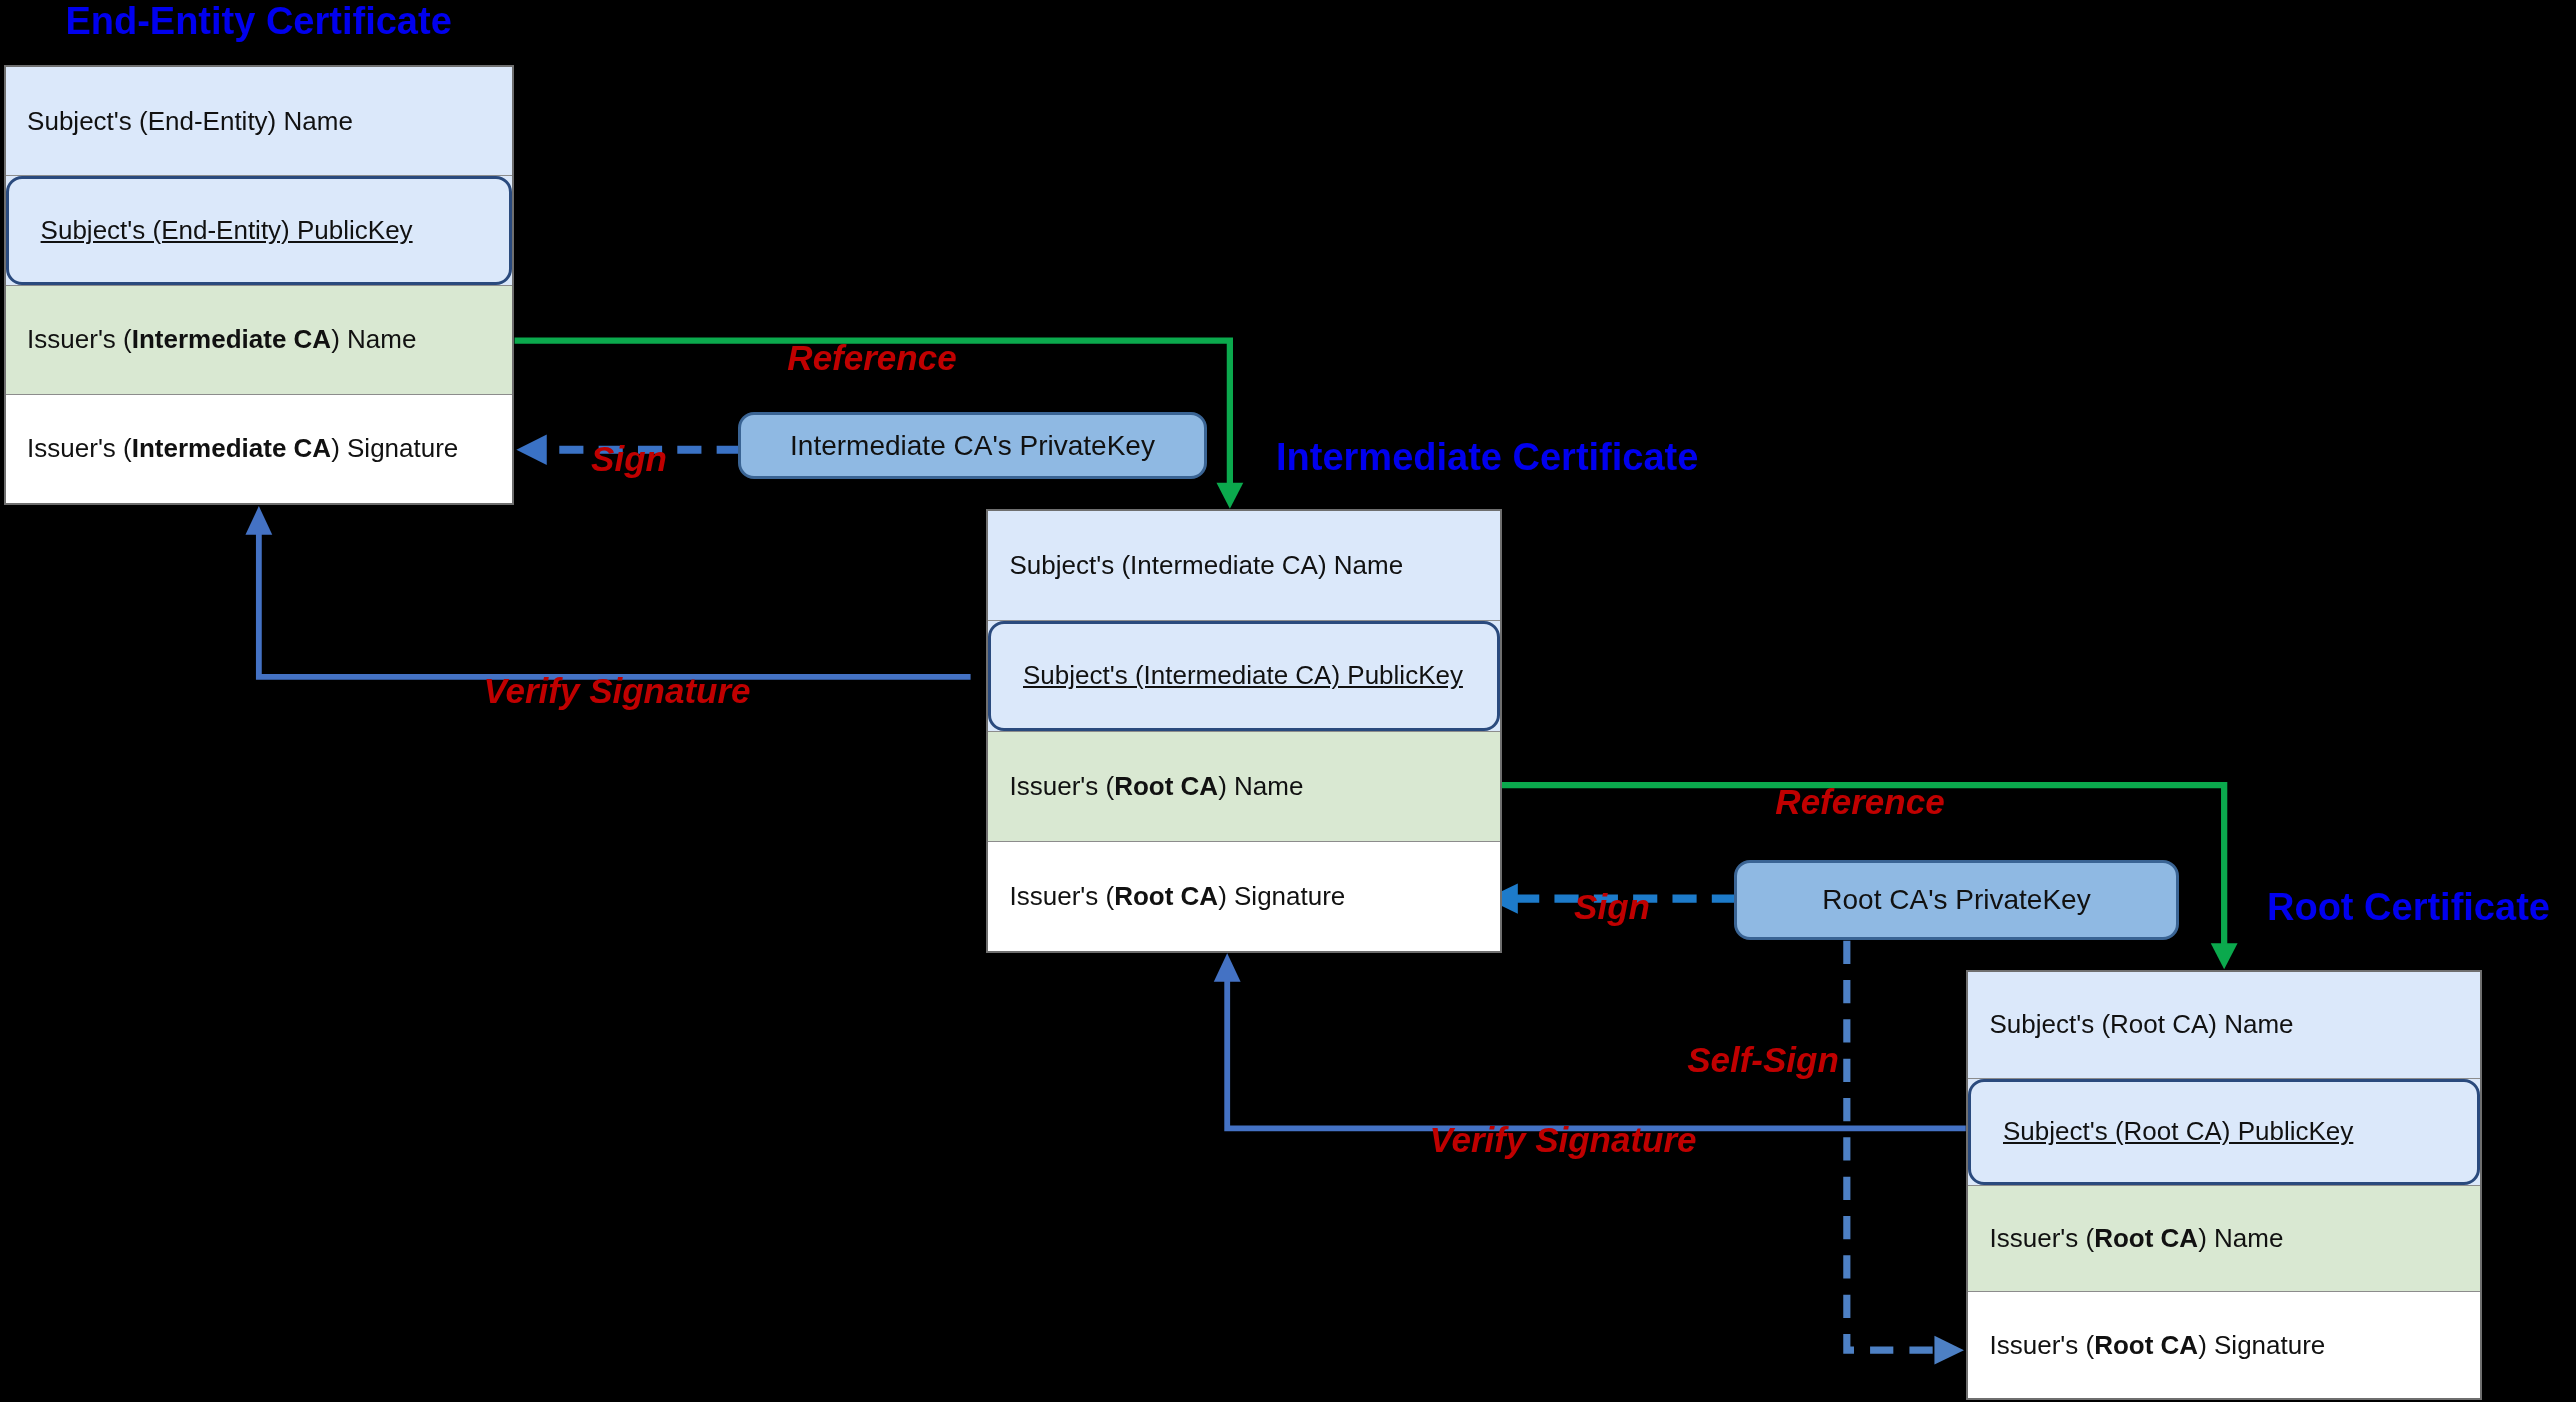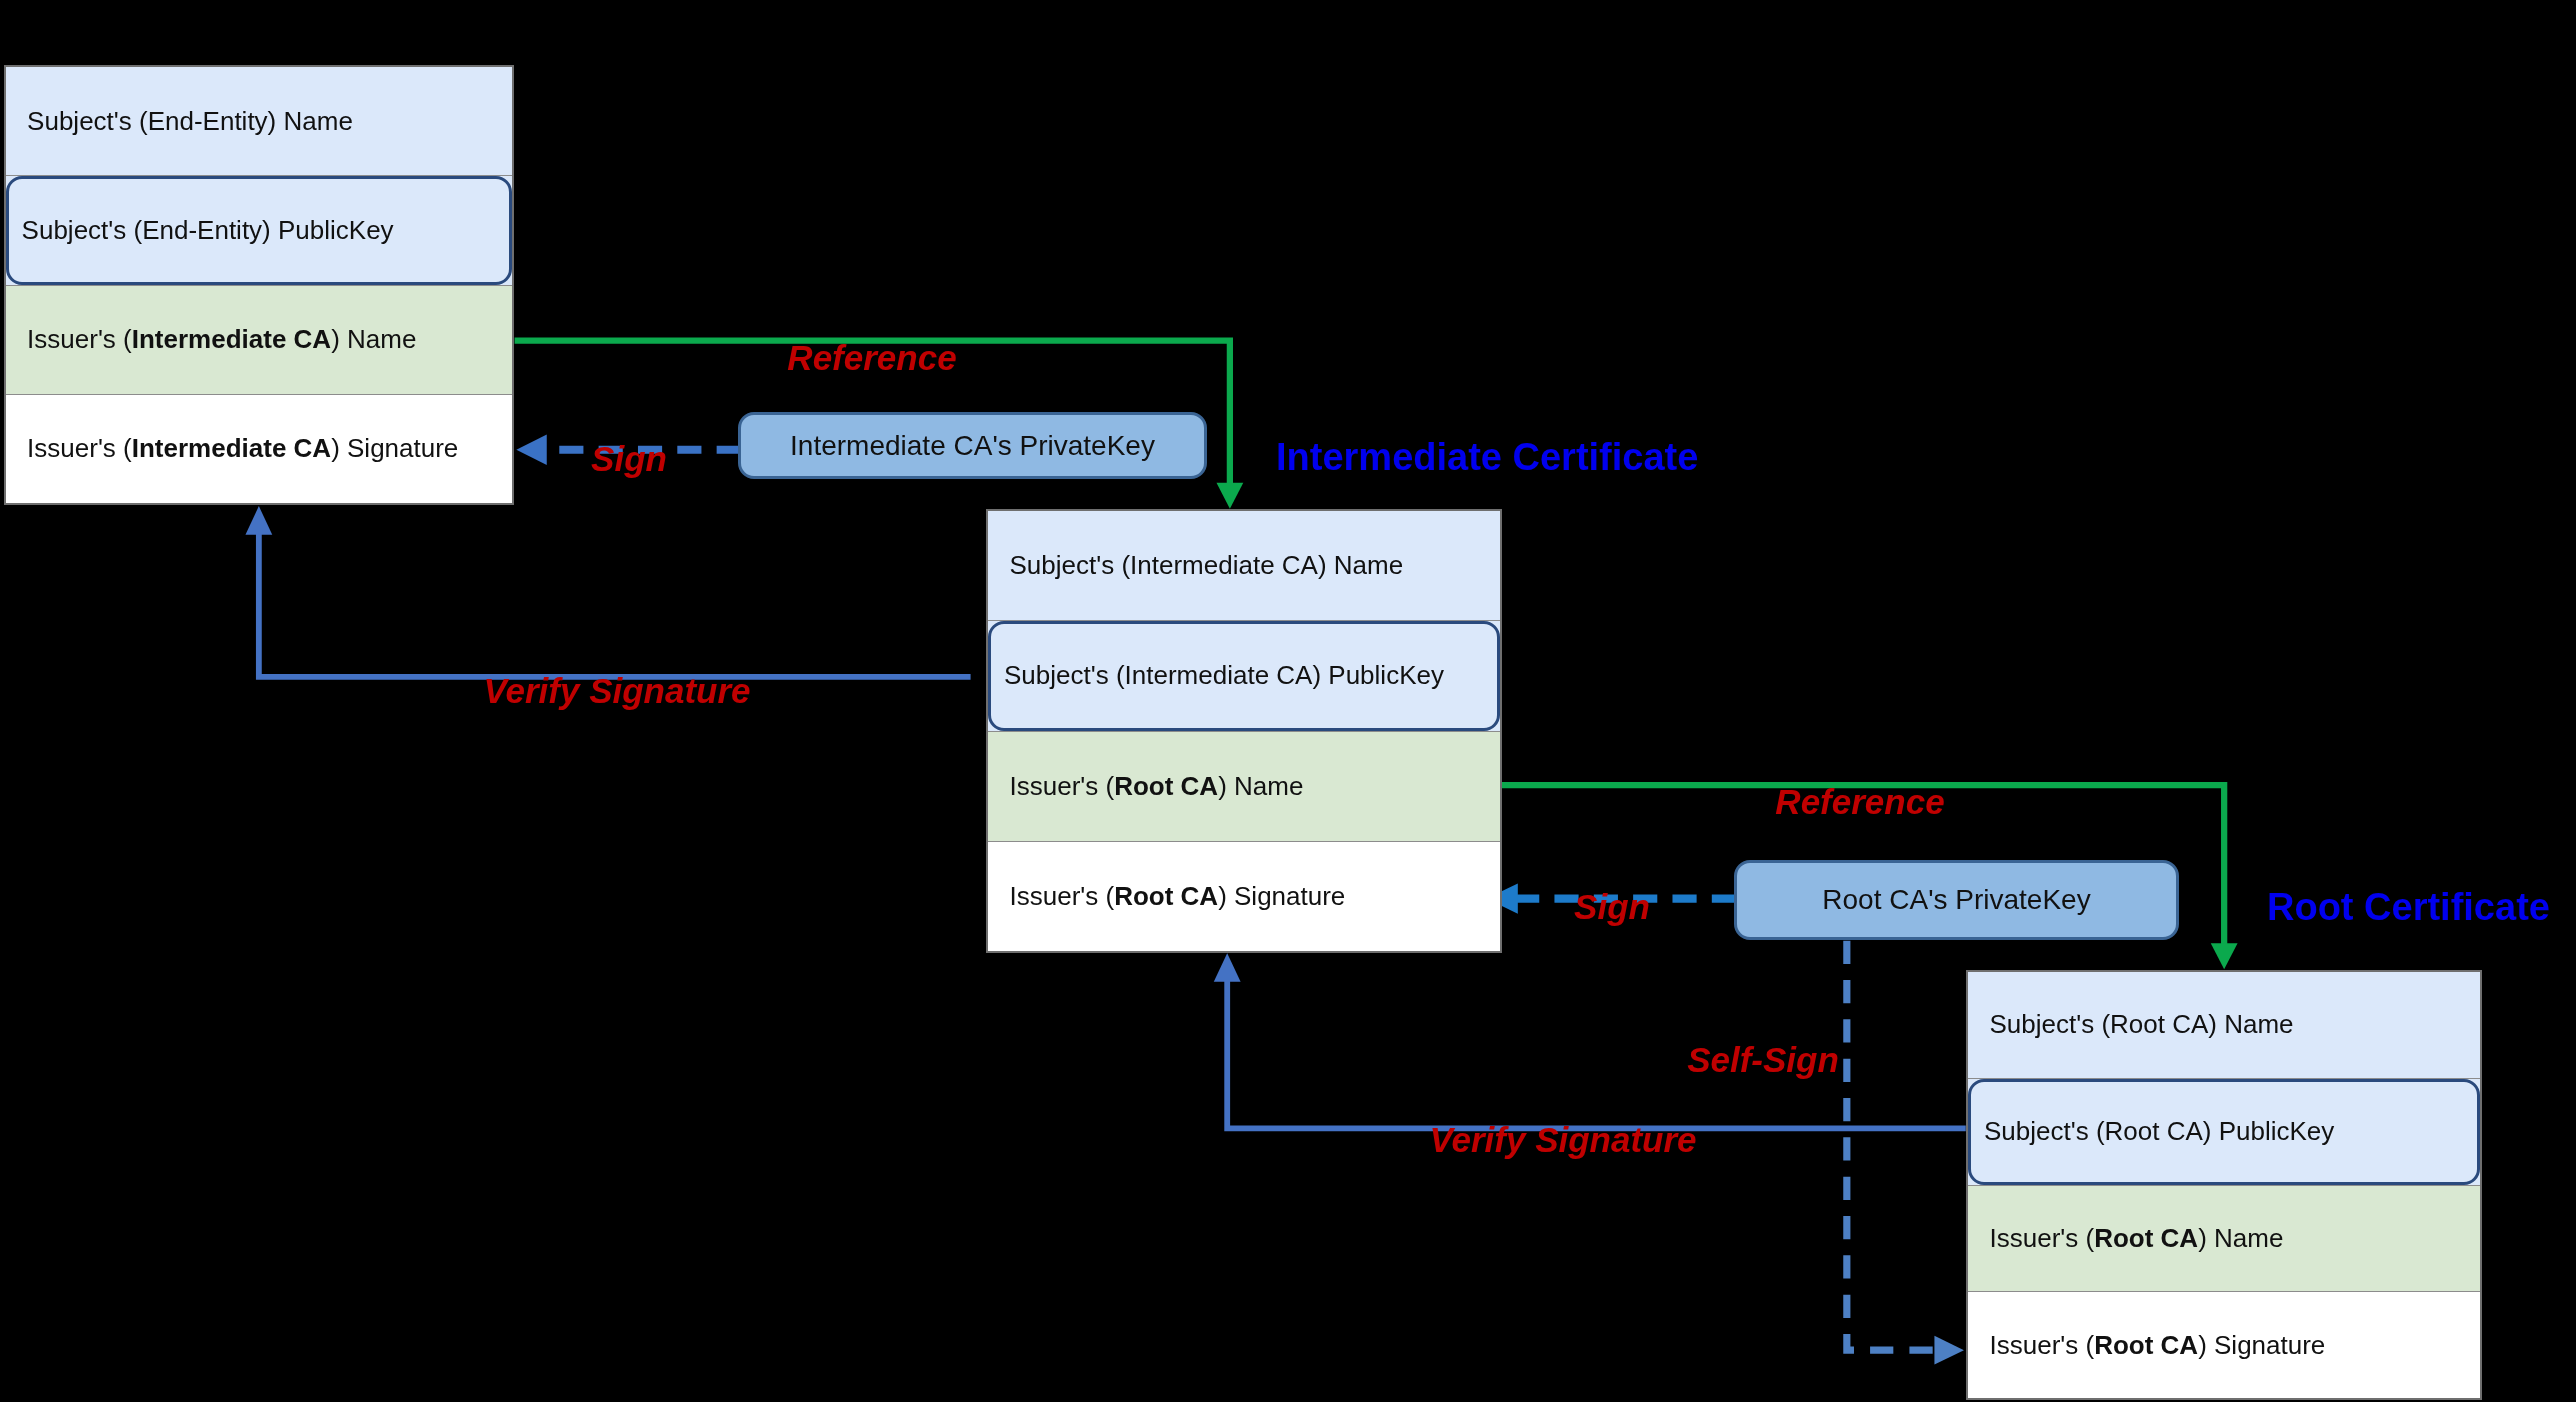--- a/index.html
+++ b/index.html
@@ -11,22 +11,22 @@
         box-sizing:border-box;background:var(--c-signature_fill);}
   .row{flex:1 1 0;display:flex;align-items:center;padding-left:21.5px;position:relative;
        font-size:26px;color:#111;white-space:nowrap;}
   .row + .row{border-top:1.8px solid var(--c-divider);}
   .row.subject-name{background:var(--c-subject_fill);}
   .row.subject-publickey{background:var(--c-subject_fill);padding-left:0;}
   .row.issuer-name{background:var(--c-issuer_fill);}
   .row.issuer-signature{background:var(--c-signature_fill);}
   .row b{font-weight:bold;}
   .pk-inner{position:absolute;inset:0;border:3.6px solid var(--c-publickey_border);border-radius:16px;
-            background:var(--c-subject_fill);display:flex;align-items:center;padding-left:13px;
-            box-sizing:border-box;white-space:nowrap;}
+            background:var(--c-subject_fill);display:flex;align-items:center;padding-left:32px;
+            box-sizing:border-box;white-space:nowrap;text-decoration:underline;}
 
   .cert-title{position:absolute;font-size:38px;font-weight:bold;color:var(--c-title);white-space:nowrap;}
 
   .pk-box{position:absolute;box-sizing:border-box;border:3.6px solid var(--c-pk_border);
           border-radius:16px;background:var(--c-pk_fill);display:flex;align-items:center;
           justify-content:center;font-size:28px;color:#111;white-space:nowrap;}
 
   .edge-label{position:absolute;transform:translate(-50%,-50%);font-size:35px;font-weight:bold;
               font-style:italic;color:var(--c-label);white-space:nowrap;margin-top:40px;}
 
@@ -60,20 +60,21 @@
 
     <path class="wire-sign1" d="M828 503 H610"></path>
     <polygon class="head-sign1" points="577,503 611,486 611,520"></polygon>
     <path class="wire-sign2" d="M1941 1005 H1696"></path>
     <polygon class="head-sign2" points="1662,1005 1697,988 1697,1022"></polygon>
 
     <path class="wire-selfsign" d="M2065 1052 V1510 H2164"></path>
     <polygon class="head-selfsign" points="2196,1510 2163,1494 2163,1526"></polygon>
   </svg>
 
+  <div class="cert-title" style="left:3.6px;top:0px;width:510px;text-align:center;">End-Entity Certificate</div>
   <div class="cert-title" style="left:1276px;top:436px;">Intermediate Certificate</div>
   <div class="cert-title" style="left:2267px;top:886px;">Root Certificate</div>
 
   <div class="cert" style="left:3.6px;top:65px;width:510px;height:440px;">
       <div class="row subject-name">
         <span>Subject's (End-Entity) Name</span>
       </div>
       <div class="row subject-publickey">
         <div class="pk-inner">
           <span>Subject's (End-Entity) PublicKey</span>

